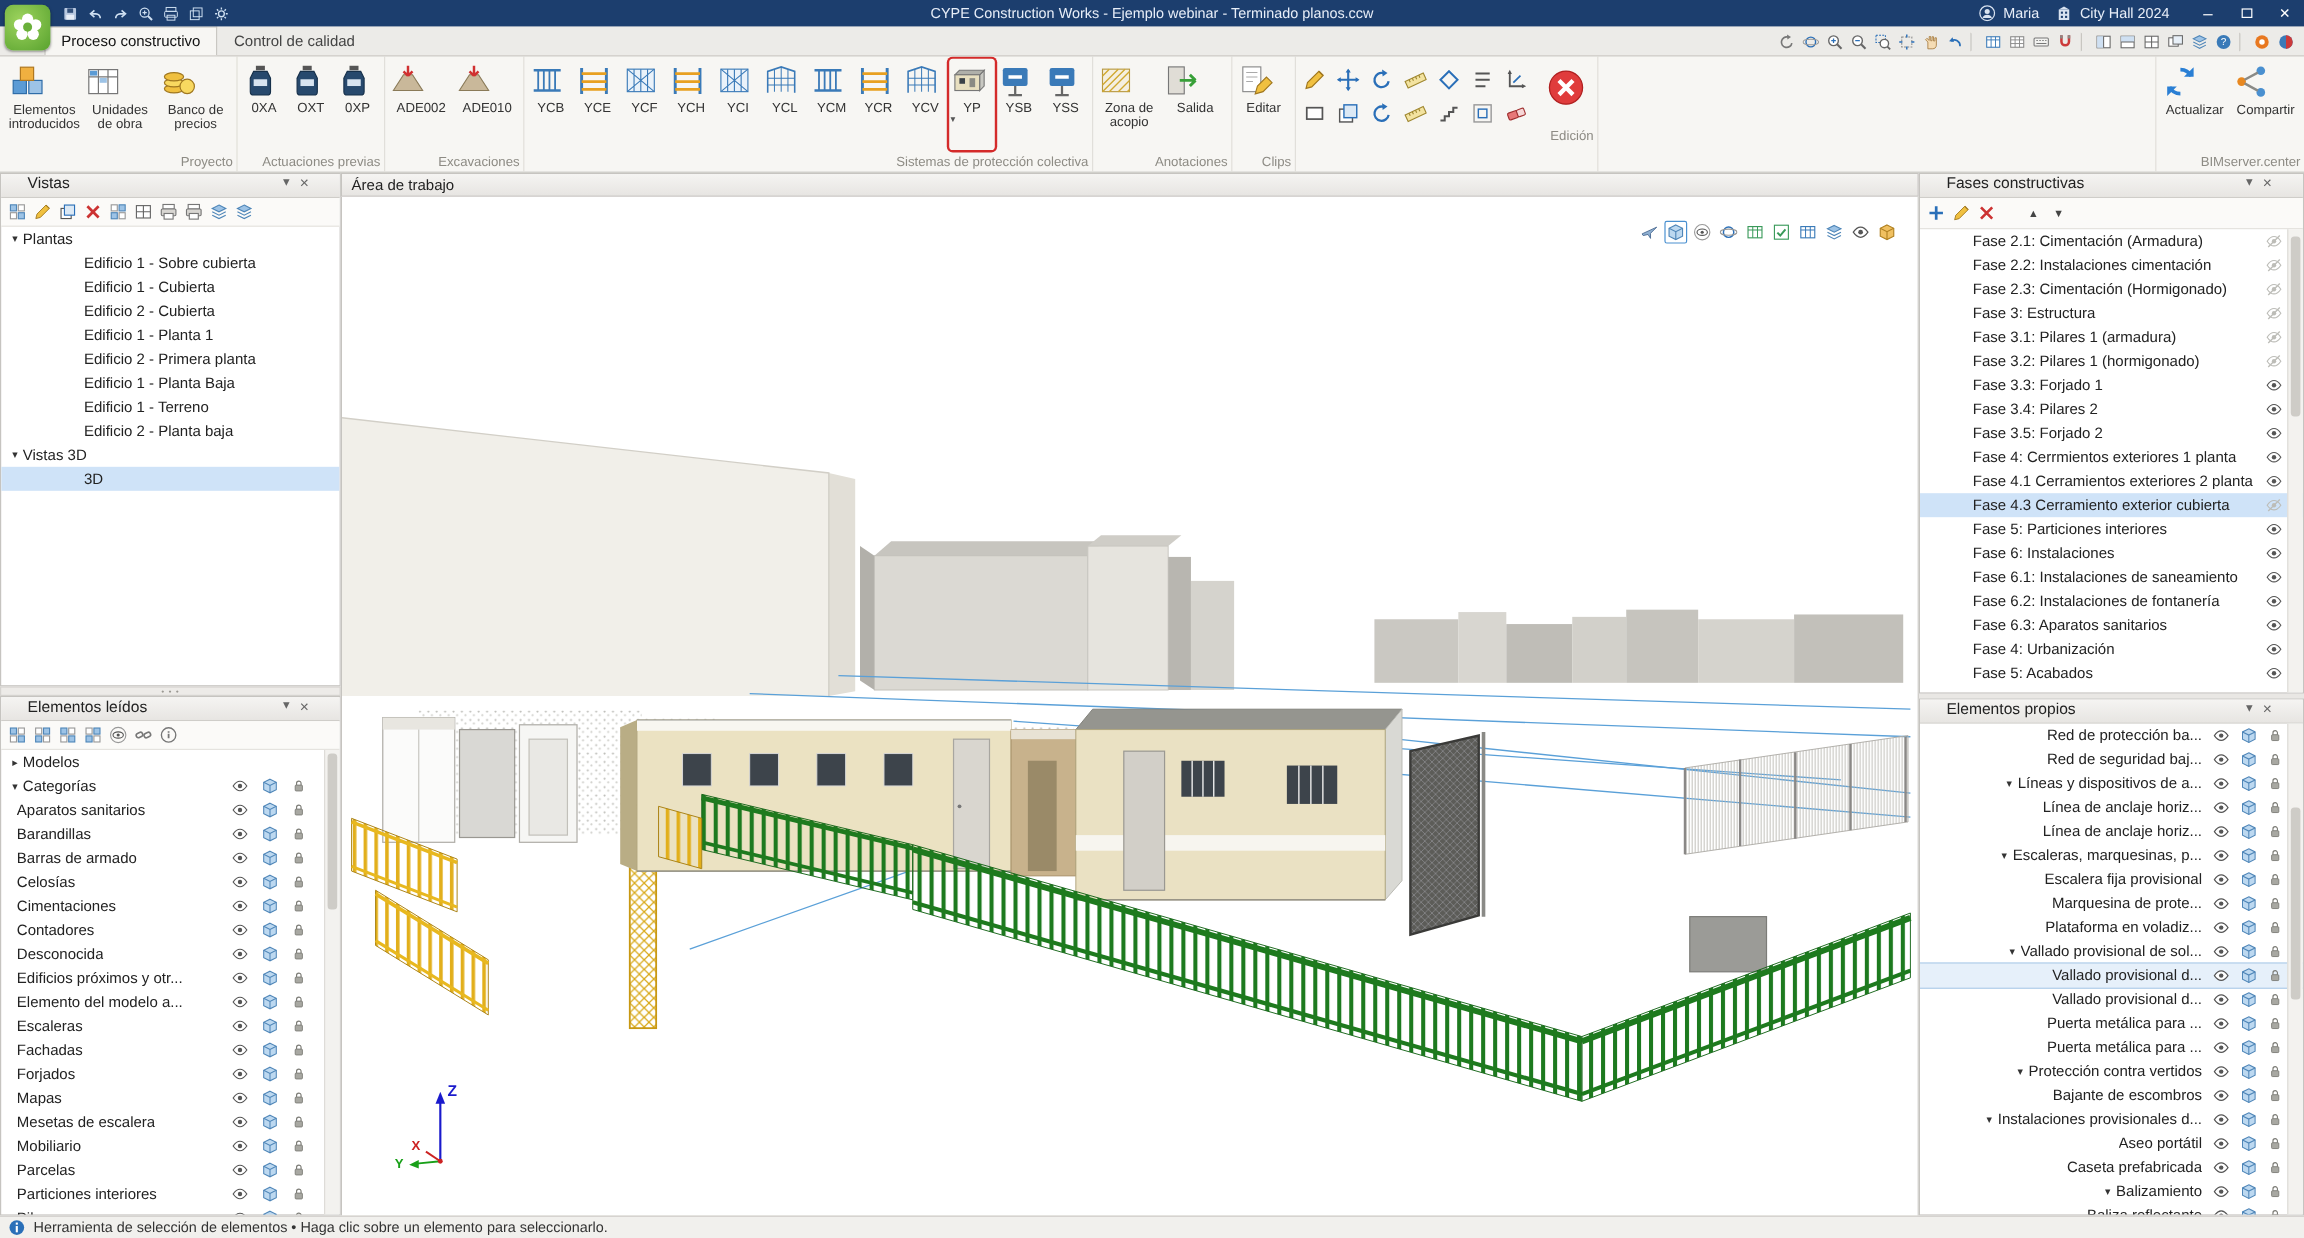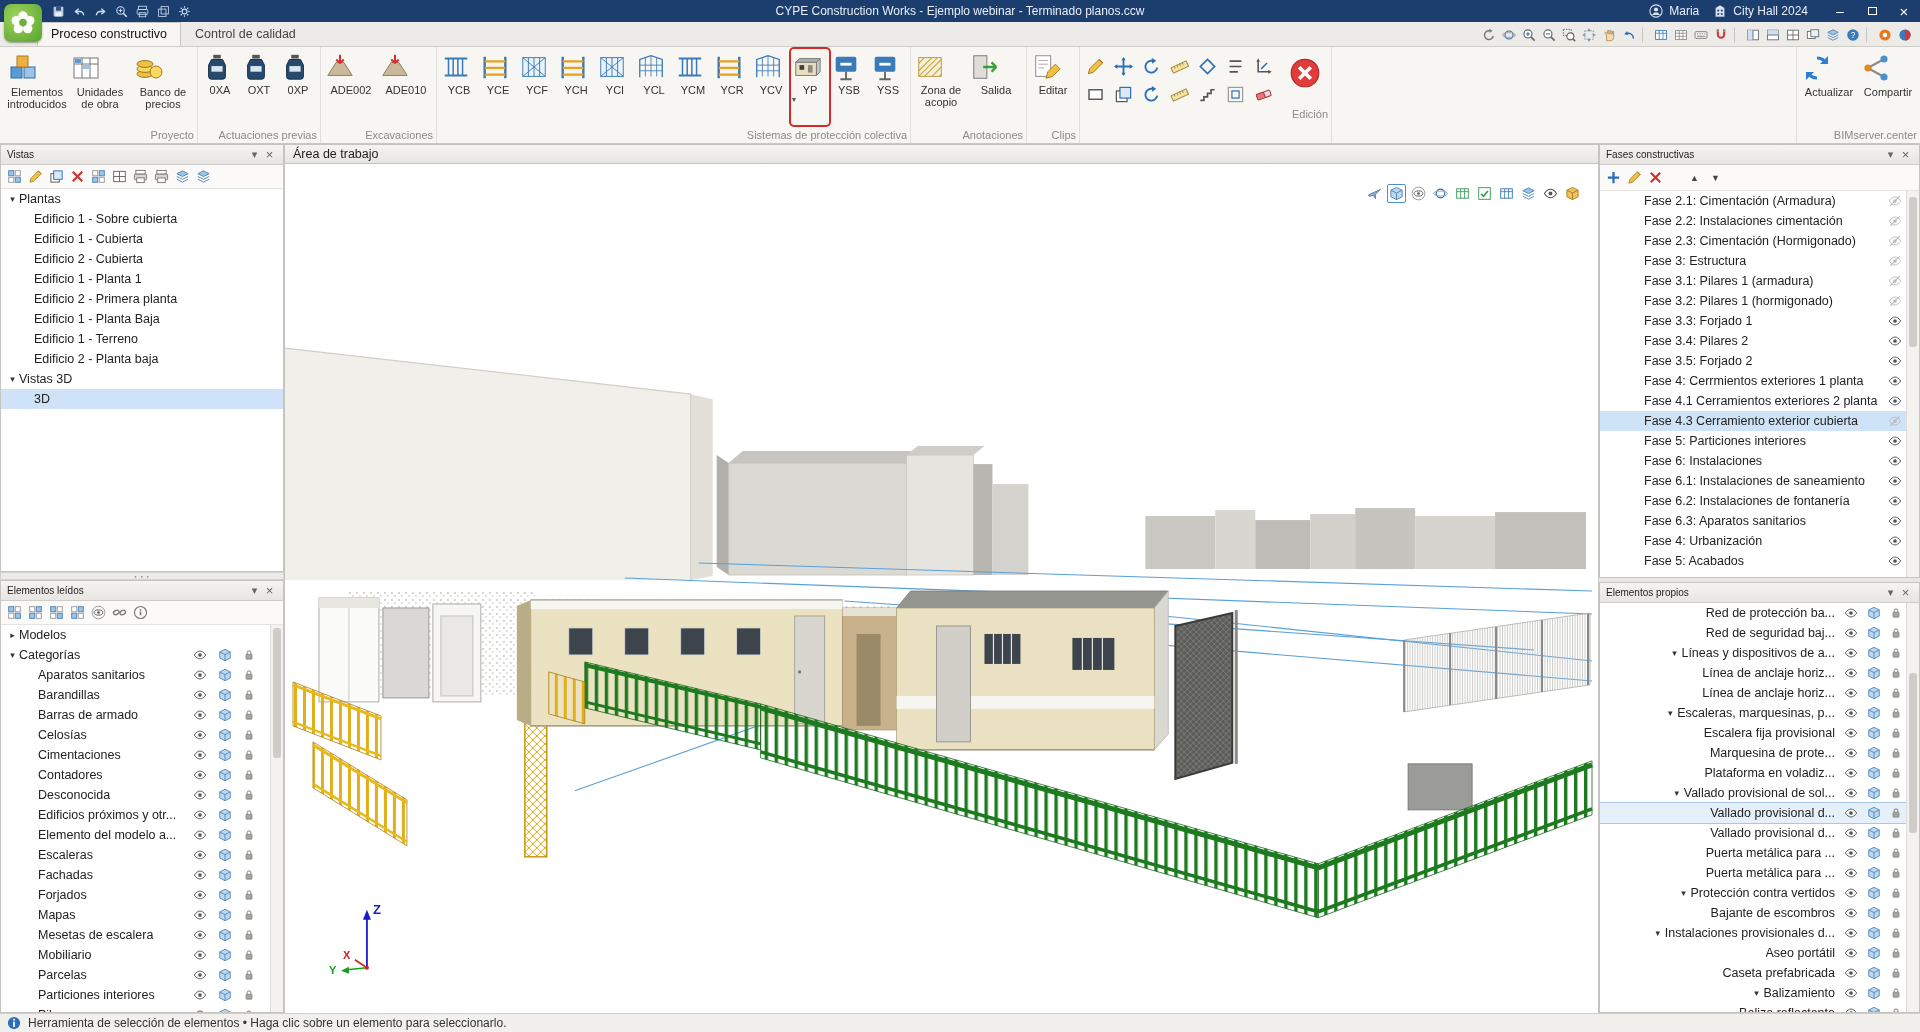--- a/index.html
+++ b/index.html
@@ -53,38 +53,38 @@
 
 .vt{width:19px;height:19px;display:inline-flex;align-items:center;justify-content:center;border:1px solid transparent;border-radius:2px;padding:1px}
 .vt.sep{width:6px;height:16px;border-left:1px solid #c8c6c1;border-radius:0;padding:0;margin:0 2px}
 .vt.active{border-color:#4a90d0;background:#dcebf8}
 .vt.tri-up::before{content:"▲";font-size:9px;color:#444}
 .vt.tri-down::before{content:"▼";font-size:9px;color:#444}
 .gapsm{width:16px}
 
 
 .panel{position:absolute;background:#fff;border:1px solid #c6c4c0}
-.phead{height:20px;background:linear-gradient(#f5f4f2,#e7e5e2);border-bottom:1px solid #cfcdc9;display:flex;align-items:center;padding:0 6px;font-size:10px;color:#222}
+.phead{height:20px;background:linear-gradient(#f5f4f2,#e7e5e2);border-bottom:1px solid #cfcdc9;display:flex;align-items:flex-start;padding:0 22px;font-size:13px;color:#222}
 .phead .sp{flex:1}
 .phbtn{width:15px;text-align:center;color:#666;font-size:11px}
 .phbtn.collapse::before{content:"▾"}
 .phbtn.close::before{content:"×";font-size:13px}
 .ptools{height:24px;display:flex;align-items:center;gap:2px;padding:0 4px;border-bottom:1px solid #e5e3df;background:#fbfaf8}
 .list{position:absolute;left:0;right:0;bottom:0;top:44px;overflow:hidden}
 .list.nohdr{top:20px}
 .list.fl{top:46px}
 .trow{height:20px;display:flex;align-items:center;font-size:12.5px;color:#222;padding-right:4px;white-space:nowrap}
 .trow.selected{background:#cfe3f8}
 .tarrow{width:13px;font-size:9px;color:#333;text-align:center;flex:none}
 .ar-down>.tarrow::before{content:"▾"}
 .ar-right>.tarrow::before{content:"▸"}
 .vrow.lv0{padding-left:5px}
-.vrow.lv1{padding-left:20px}
+.vrow.lv1{padding-left:56px}
 .lrow.lv0{padding-left:5px}
-.lrow.lv1{padding-left:24px}
+.lrow.lv1{}
 .lrow{padding-right:28px}
 .lrow .llabel{overflow:hidden;text-overflow:ellipsis}
 .lrow .sp{flex:1;min-width:4px}
 .lrow .ic{margin-left:11px}
 .lrow.noicons .ic{visibility:hidden}
 .frow{padding-left:44px;padding-right:17px}
 .frow .flabel{flex:1;overflow:hidden;text-overflow:ellipsis}
 .frow.selected{background:#cfe3f8}
 .prow{padding-left:8px;padding-right:17px;justify-content:flex-end}
 .prow .chev{width:14px;font-size:9px;color:#333;text-align:center;flex:none}

